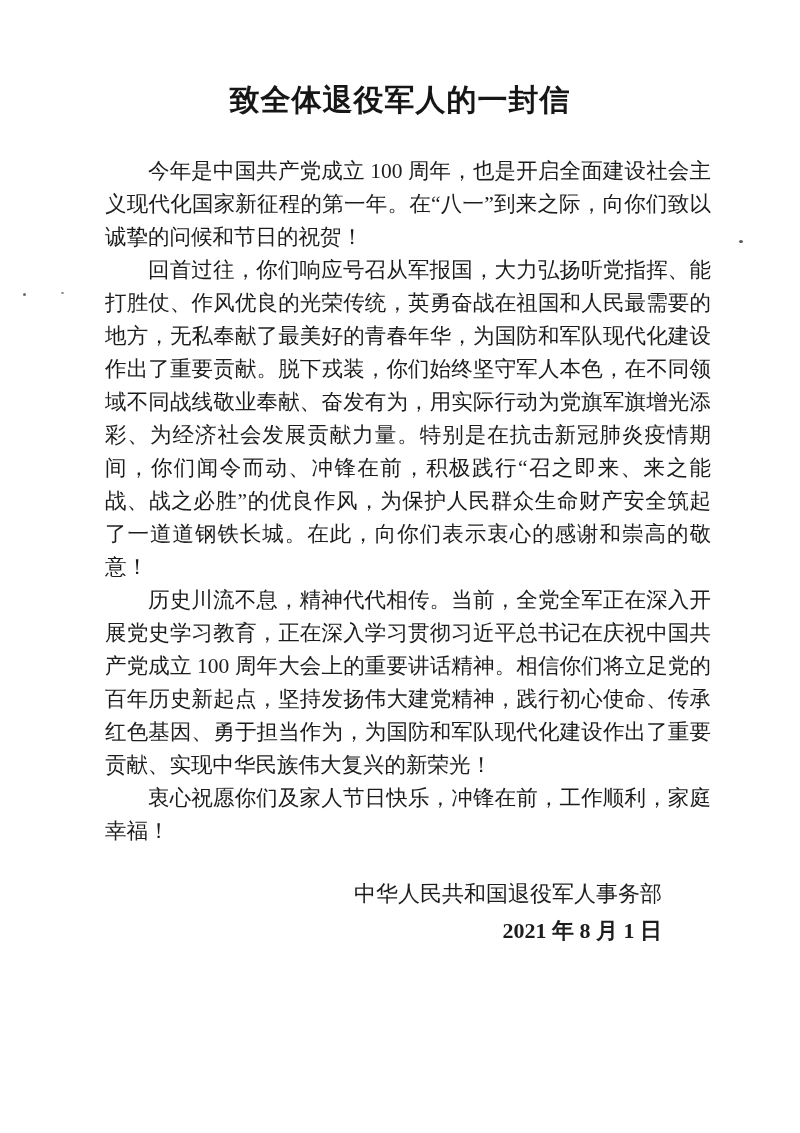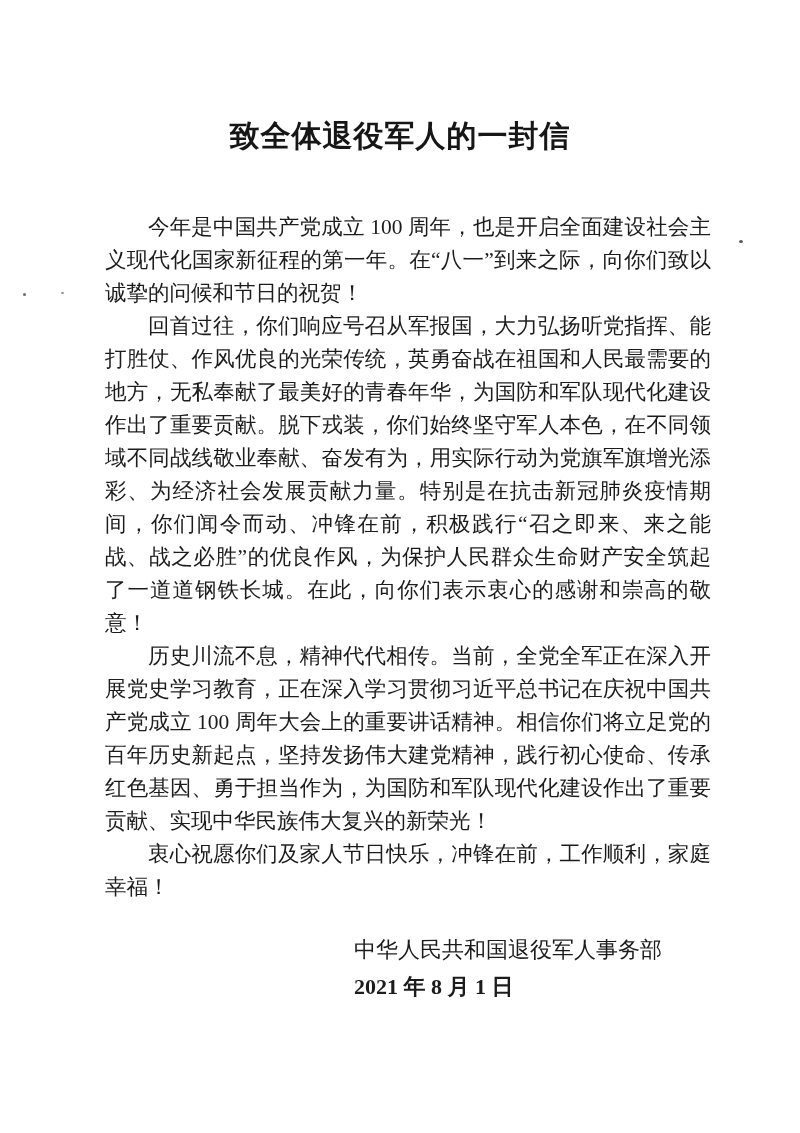--- a/index.html
+++ b/index.html
@@ -12,44 +12,44 @@
     width: 800px;
     height: 1133px;
     margin: 0 auto;
     background: #ffffff;
     overflow: hidden;
     color: #1c1c1c;
     font-family: "Liberation Serif", "DejaVu Serif", serif;
   }
   .doc-title {
     margin: 0;
-    padding-top: 117px;
+    padding-top: 81px;
     text-align: center;
     font-size: 30px;
     font-weight: 600;
     letter-spacing: 1px;
     line-height: 38px;
     color: #161616;
   }
   .letter-body {
     width: 606px;
-    margin: 56px 89px 0 105px;
+    margin: 36px 89px 0 105px;
     font-size: 21.5px;
     line-height: 33px;
     text-align: justify;
     color: #1c1c1c;
   }
   .letter-body p {
     margin: 0;
     text-indent: 2em;
   }
   .sig-block {
     width: max-content;
     margin: 27px 138px 0 auto;
-    text-align: left;
+    text-align: right;
     font-size: 22px;
     line-height: 37px;
     color: #1c1c1c;
   }
   .sig-name {
     white-space: nowrap;
   }
   .sig-date {
     white-space: nowrap;
     font-weight: bold;

